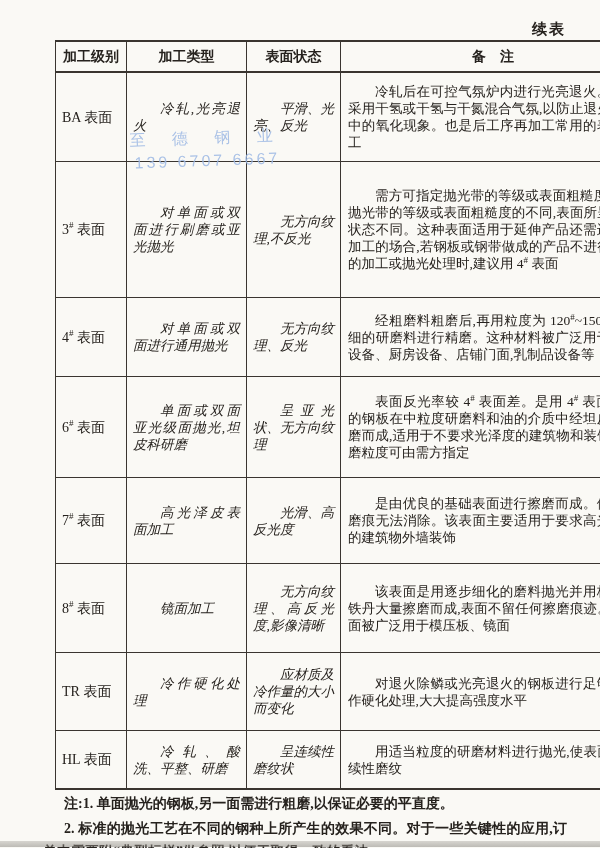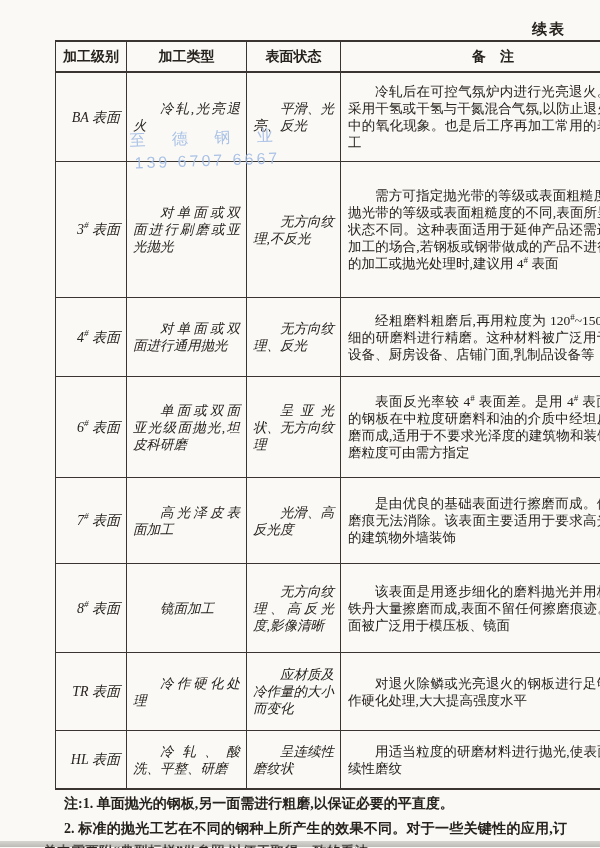--- a/index.html
+++ b/index.html
@@ -33,21 +33,21 @@
   .cell{
     border-right:1px solid #3a3530;
     display:flex;align-items:center;
     padding:3px 6px;box-sizing:border-box;
     font-size:13.5px;line-height:17px;
   }
   .cell:last-child{border-right:none;}
   .hcell{justify-content:center;text-align:center;font-weight:bold;font-size:14px;padding:2px 2px;}
   .celltext{width:100%;}
   .c-grade{justify-content:center;}
-  .c-grade .celltext{text-align:right;font-size:14px;font-style:italic;}
+  .c-grade .celltext{text-align:left;font-size:14px;}
   .c-type .celltext,.c-state .celltext{text-indent:2em;text-align:justify;font-style:italic;}
   .c-remark{padding:4px 7px;}
   .c-remark .celltext{text-indent:2em;text-align:justify;}
   sup{font-size:9px;line-height:0;vertical-align:super;}
   .r-ba{min-height:88px;}
   .r-3{min-height:135px;}
   .r-4{min-height:78px;}
   .r-6{min-height:100px;}
   .r-7{min-height:85px;}
   .r-8{min-height:88px;}

